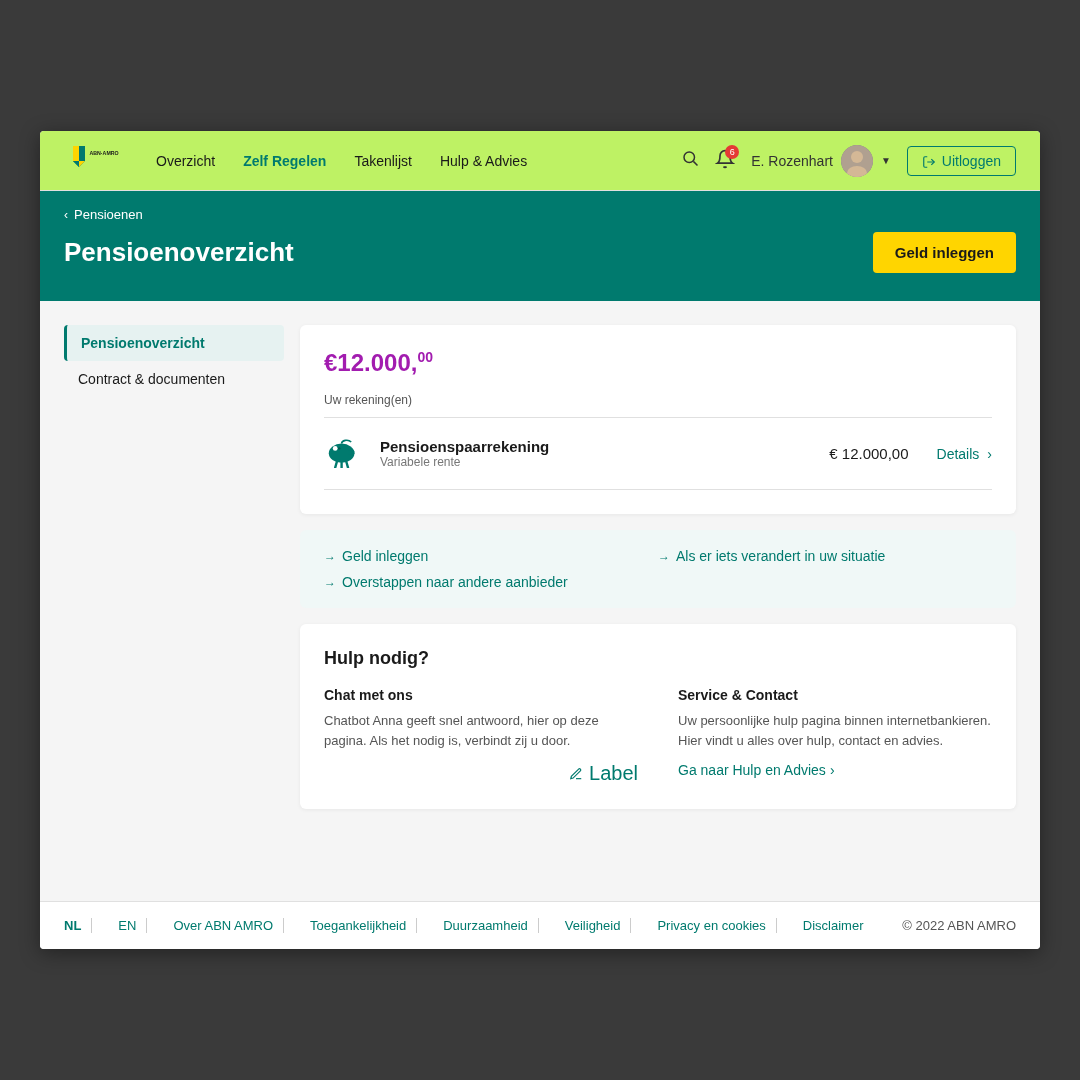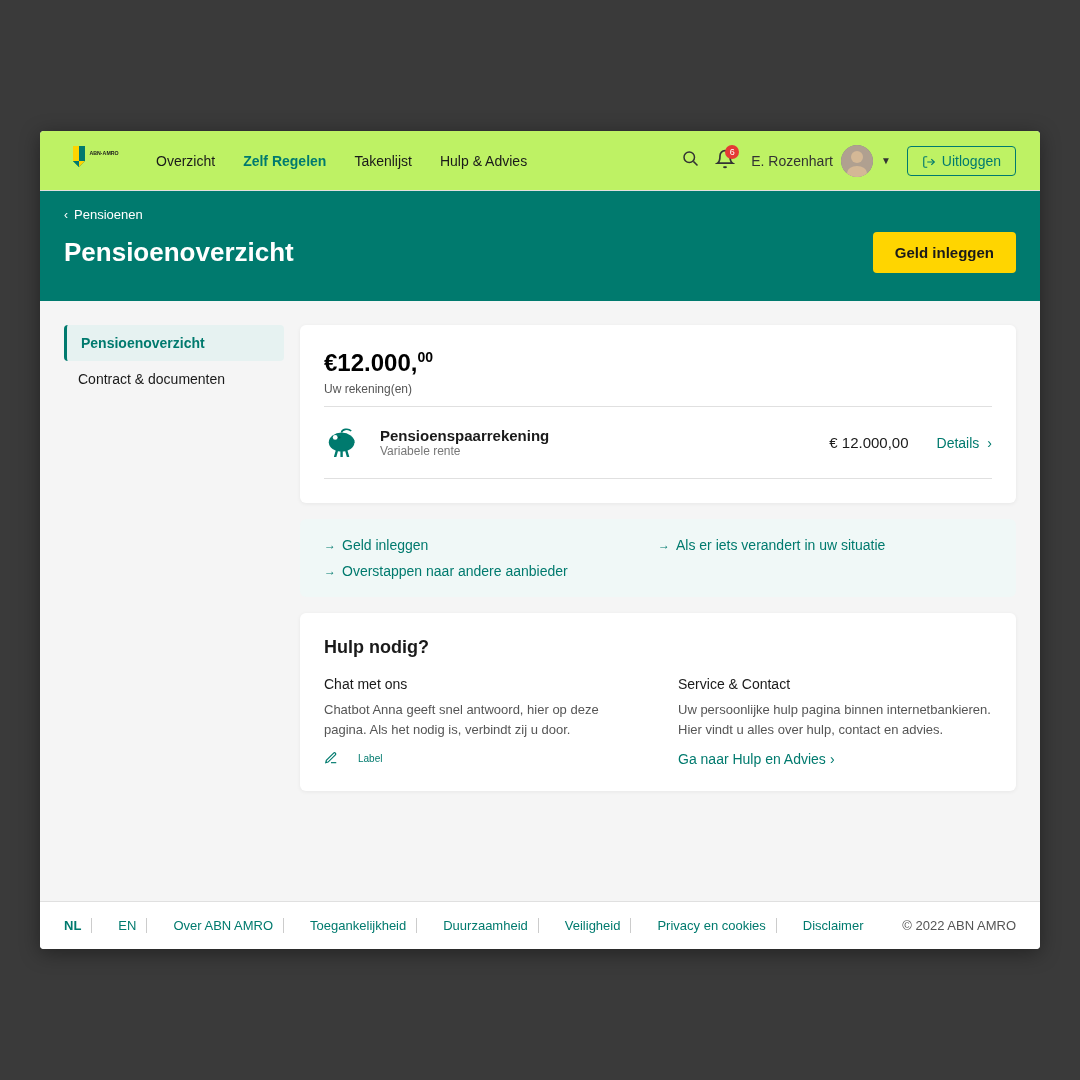--- a/index.html
+++ b/index.html
@@ -206,22 +206,22 @@
       margin-bottom: 16px;
     }
     .label-sm {
       font-size: 12px;
       color: #555;
       margin-bottom: 4px;
     }
     .amount-large {
       font-size: 24px;
       font-weight: 700;
-      color: #000000;
-      margin-bottom: 5px;
+      color: #a21caf;
+      margin-bottom: 16px;
     }
     .amount-large sup {
       font-size: 14px;
       vertical-align: super;
     }
     .rekening-label {
       font-size: 12px;
       color: #555;
       margin-bottom: 10px;
     }
@@ -306,37 +306,38 @@
     }
     .help-cols {
       display: flex;
       gap: 40px;
     }
     .help-col {
       flex: 1;
     }
     .help-col-title {
       font-size: 14px;
-      font-weight: 400;
+      font-weight: 700;
       color: #1a1a1a;
       margin-bottom: 8px;
     }
     .help-col-text {
       font-size: 13px;
       color: #555;
       line-height: 1.5;
       margin-bottom: 12px;
     }
     .chat-label {
-      font-size: 10px;
-      color: #007a6e;
-      cursor: pointer;
-      display: flex;
-      align-items: center;
-      gap: 20px;
+      font-size: 20px;
+      color: #007a6e;
+      cursor: pointer;
+      display: flex;
+      align-items: center;
+      gap: 6px;
+      justify-content: flex-end;
     }
     .help-link {
       font-size: 14px;
       color: #007a6e;
       cursor: pointer;
       display: flex;
       align-items: center;
       gap: 4px;
     }
 

